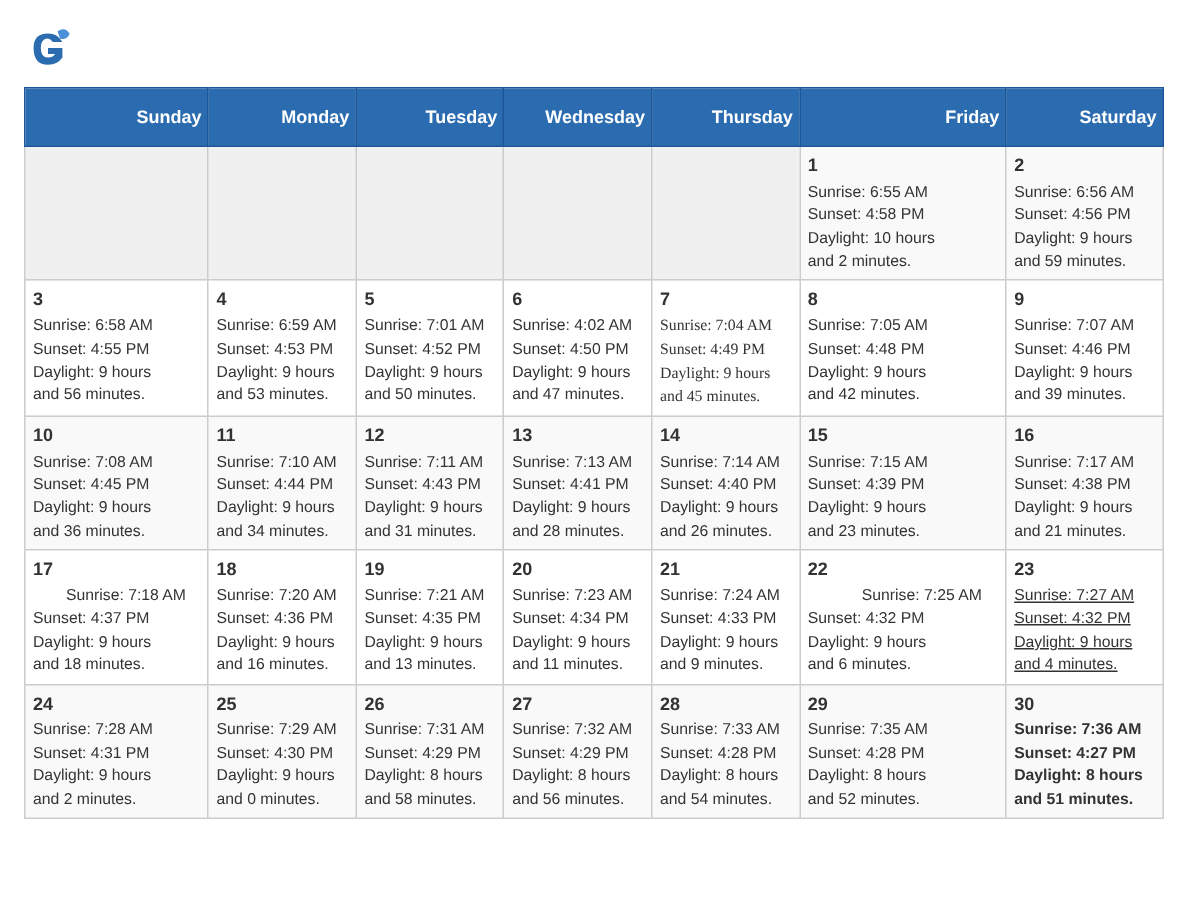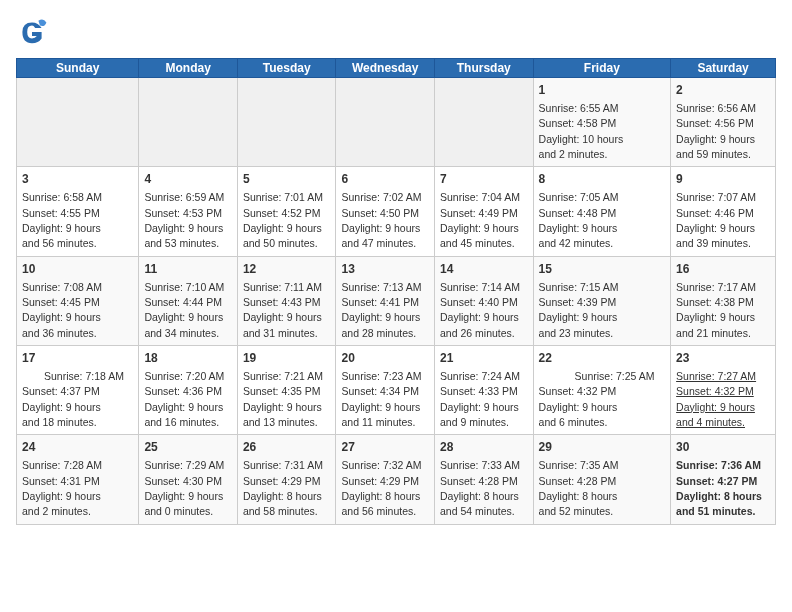--- a/index.html
+++ b/index.html
@@ -46,22 +46,22 @@
     table {
       width: 100%;
       border-collapse: collapse;
       font-size: 11px;
     }
     thead tr {
       background: #2b6cb0;
       color: #fff;
     }
     thead th {
-      padding: 2px 4px;
-      text-align: center;
+      padding: 12px 4px;
+      text-align: right;
       font-size: 12px;
       font-weight: bold;
       border: 1px solid #1e5799;
     }
     tbody tr {
       vertical-align: top;
     }
     tbody td {
       border: 1px solid #ccc;
       padding: 4px 5px;
@@ -144,25 +144,25 @@
 Daylight: 9 hours
 and 56 minutes.</span></td>
         <td><span class="day-number">4</span><span class="day-info" style="white-space: pre-line;">Sunrise: 6:59 AM
 Sunset: 4:53 PM
 Daylight: 9 hours
 and 53 minutes.</span></td>
         <td><span class="day-number">5</span><span class="day-info" style="white-space: pre-line;">Sunrise: 7:01 AM
 Sunset: 4:52 PM
 Daylight: 9 hours
 and 50 minutes.</span></td>
-        <td><span class="day-number">6</span><span class="day-info" style="white-space: pre-line;">Sunrise: 7:02 AM
+        <td><span class="day-number">6</span><span class="day-info" style="white-space: pre-line;">Sunrise: 4:02 AM
 Sunset: 4:50 PM
 Daylight: 9 hours
 and 47 minutes.</span></td>
-        <td><span class="day-number">7</span><span class="day-info" style="white-space: pre-line;">Sunrise: 7:04 AM
+        <td><span class="day-number">7</span><span class="day-info" style="white-space: pre-line; font-family: Liberation Serif, serif;">Sunrise: 7:04 AM
 Sunset: 4:49 PM
 Daylight: 9 hours
 and 45 minutes.</span></td>
         <td><span class="day-number">8</span><span class="day-info" style="white-space: pre-line;">Sunrise: 7:05 AM
 Sunset: 4:48 PM
 Daylight: 9 hours
 and 42 minutes.</span></td>
         <td><span class="day-number">9</span><span class="day-info" style="white-space: pre-line; text-align: center;">Sunrise: 7:07 AM
 Sunset: 4:46 PM
 Daylight: 9 hours

